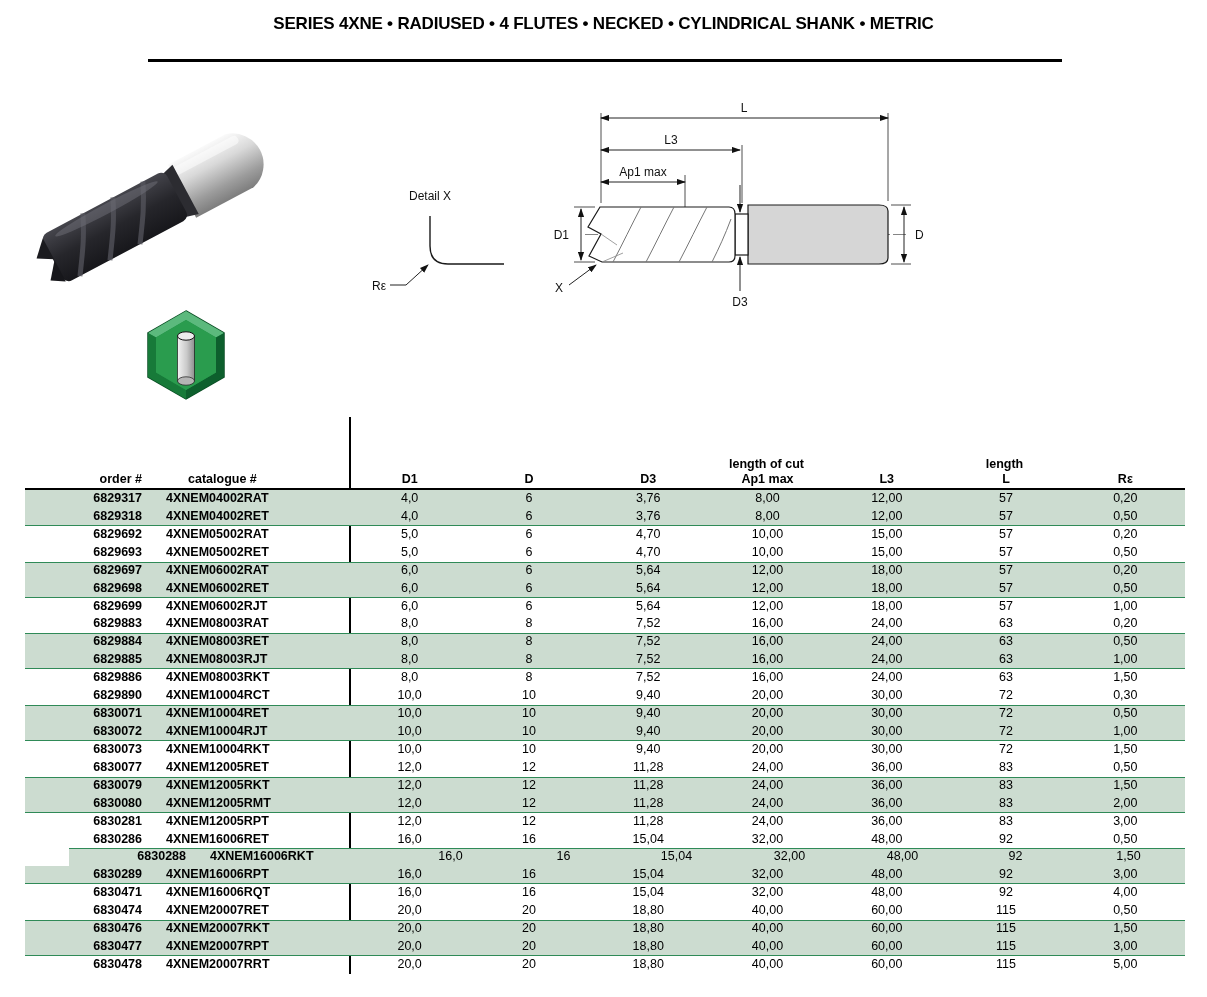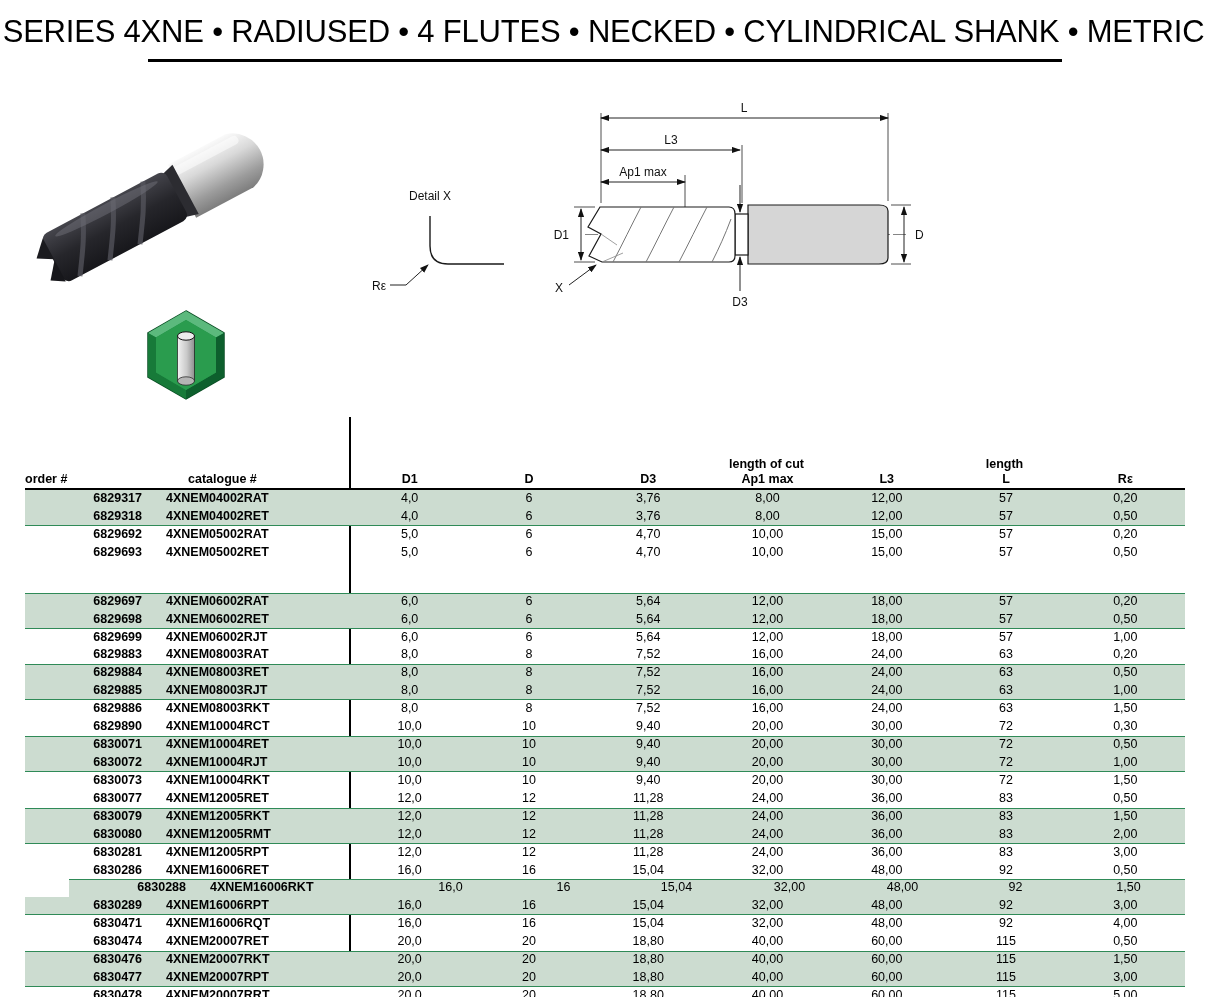--- a/index.html
+++ b/index.html
@@ -1,21 +1,21 @@
 <!DOCTYPE html>
 <html style="--band: #ccdcd0;"><head>
 <meta charset="utf-8">
 <style>
   html,body { margin:0; padding:0; background:#fff; }
   .page { position:relative; width:1207px; height:997px; background:#ffffff;
           font-family:"Liberation Sans", sans-serif; color:#000; overflow:hidden; }
   .abs { position:absolute; }
 
   .title { top:14px; left:0; width:100%; text-align:center;
-           font-size:31px; font-weight:normal; letter-spacing:-0.2px; }
+           font-size:17px; font-weight:bold; letter-spacing:-0.2px; }
   .title-rule { top:59px; left:148px; width:914px; height:2.5px; background:#000; }
 
   .grade-label { top:419px; left:107px; width:160px; text-align:center;
                  font-weight:bold; font-size:13px; line-height:15.5px; }
 
   
   .tbl-grid { display:grid; grid-template-columns:125px 200px repeat(7, 1fr); }
   .group-hdr { top:457px; font-weight:bold; font-size:12.5px; text-align:center; }
   .hdr-row  { top:471px; left:25px; width:1160px; height:16px;
               font-weight:bold; font-size:12.5px; line-height:16px; }
@@ -23,21 +23,21 @@
   .black-rule { top:488px; left:25px; width:1160px; height:2px; background:#000; }
   .v-divider  { top:417px; left:349px; width:2px; height:557px; background:#000; }
 
   .tbl-body { top:490px; left:25px; width:1160px; }
   .trow { height:17.93px; line-height:17.93px; font-size:12.5px; }
   .trow.shade { background:var(--band, #ccdcd0); }
   .cell { overflow:hidden; white-space:nowrap; }
   .c-order { text-align:right; padding-right:8px; font-weight:bold; }
   .c-cat   { text-align:left; padding-left:16px; font-weight:bold; }
   .c-num   { text-align:center; }
-  .h-order { padding-right:8px; }
+  .h-order { text-align:right; padding-right:8px; }
   .h-cat   { text-align:left; padding-left:38px; }
   .h-num   { text-align:center; }
 
   svg { display:block; }
   .dim-txt  { font-family:"Liberation Sans", sans-serif; font-size:12px; fill:#111; }
   .dim-line { stroke:#222; stroke-width:1; fill:none; }
   .ext-line { stroke:#222; stroke-width:0.8; fill:none; }
   .outline  { stroke:#1a1a1a; stroke-width:1.2; }
 </style>
 </head>
@@ -215,21 +215,21 @@
         <div class="cell c-order">6829693</div>
         <div class="cell c-cat">4XNEM05002RET</div>
         <div class="cell c-num">5,0</div>
         <div class="cell c-num">6</div>
         <div class="cell c-num">4,70</div>
         <div class="cell c-num">10,00</div>
         <div class="cell c-num">15,00</div>
         <div class="cell c-num">57</div>
         <div class="cell c-num">0,50</div>
       </div>
-      <div class="trow tbl-grid shade" style="box-shadow: rgb(47, 138, 87) 0px 1px 0px inset; margin-top: 31px;">
+      <div class="trow tbl-grid shade" style="box-shadow: rgb(47, 138, 87) 0px 1px 0px inset;">
         <div class="cell c-order">6829697</div>
         <div class="cell c-cat">4XNEM06002RAT</div>
         <div class="cell c-num">6,0</div>
         <div class="cell c-num">6</div>
         <div class="cell c-num">5,64</div>
         <div class="cell c-num">12,00</div>
         <div class="cell c-num">18,00</div>
         <div class="cell c-num">57</div>
         <div class="cell c-num">0,20</div>
       </div>

